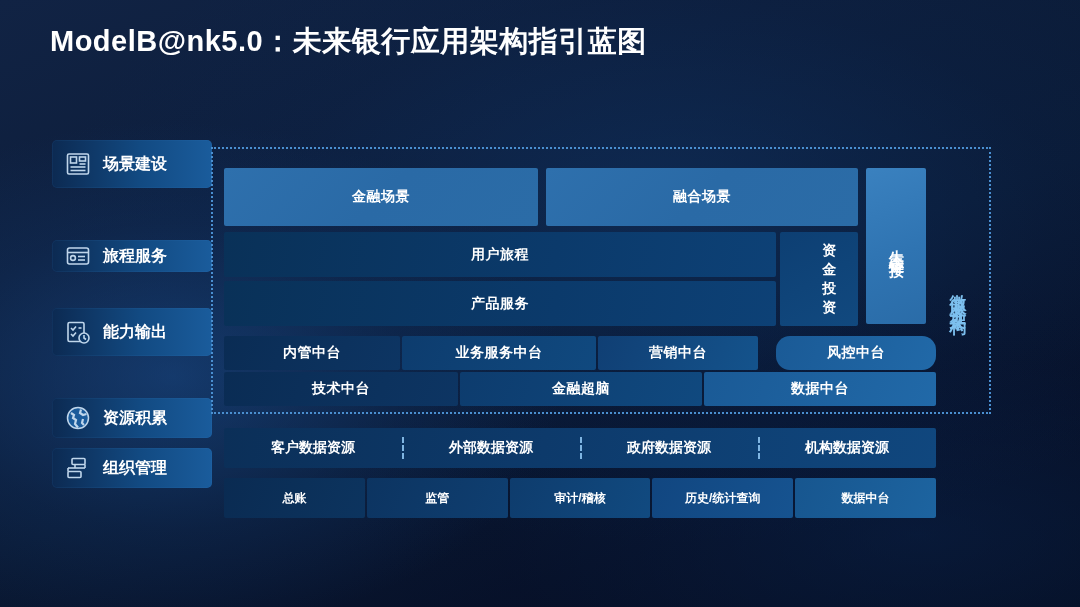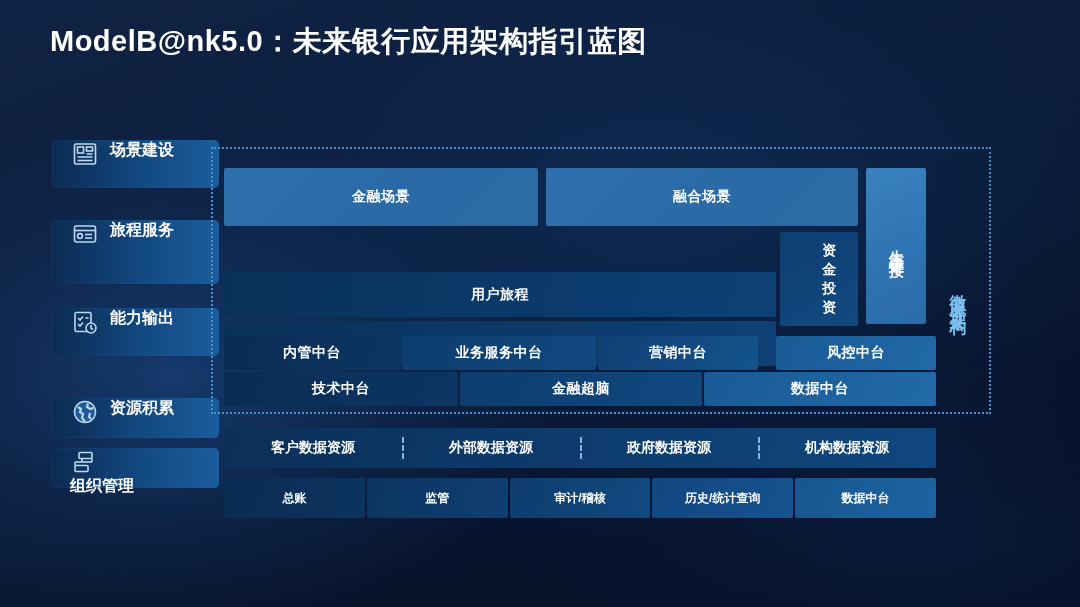--- a/index.html
+++ b/index.html
@@ -40,24 +40,24 @@
     left: 52px;
     top: 140px;
     width: 160px;
     height: 386px;
   }
   .side-item {
     position: absolute;
     left: 0;
     width: 160px;
     display: flex;
+    align-items: center;
     border-radius: 5px;
     background: linear-gradient(90deg, #0c2a52 0%, #124a82 55%, #1a5c9c 100%);
     box-shadow: 0 0 0 1px rgba(60,130,200,0.10) inset;
-    padding-left: 7px;
   }
   .side-ico {
     width: 28px;
     height: 28px;
     margin-left: 12px;
     flex: 0 0 auto;
     opacity: 0.92;
   }
   .side-ico svg { display: block; width: 28px; height: 28px; }
   .side-label {
@@ -88,21 +88,21 @@
     color: #ffffff;
     font-size: 14px;
     font-weight: bold;
     text-align: center;
     box-sizing: border-box;
     border-radius: 2px;
     letter-spacing: 0.5px;
   }
   .b-scene      { background: linear-gradient(135deg, #2e70ad 0%, #2a6aa6 50%, #2b6ca7 100%); }
   .b-navy2      { background: linear-gradient(100deg, #0a3karen 0%, #0b3766 60%, #0d4078 100%); }
-  .b-navy2      { background: linear-gradient(100deg, #093158 0%, #0b3a6b 60%, #0d4176 100%); margin-top: 40px; }
+  .b-navy2      { background: linear-gradient(100deg, #093158 0%, #0b3a6b 60%, #0d4176 100%); }
   .b-d1         { background: linear-gradient(110deg, #0a2c54 0%, #0d3counter 100%); }
   .b-d1         { background: linear-gradient(110deg, #0a2c54 0%, #0d3563 100%); }
   .b-d2         { background: linear-gradient(110deg, #0d3c6e 0%, #10497f 100%); }
   .b-d3         { background: linear-gradient(110deg, #103f74 0%, #14538c 100%); }
   .b-d4         { background: linear-gradient(110deg, #1a5a96 0%, #2169a8 100%); }
   .b-eco        { background: linear-gradient(160deg, #3a81bf 0%, #2f74b2 55%, #2a6ca8 100%); }
   .b-fund       { background: linear-gradient(150deg, #0e4versa 0%, #10467c 100%); padding-left: 21px; }
   .b-fund       { background: linear-gradient(150deg, #0d3f73 0%, #11497f 100%); }
 
   .vert {
@@ -199,21 +199,21 @@
           <rect x="6.5" y="7" width="6" height="6"></rect>
           <rect x="15.5" y="7" width="6" height="4"></rect>
           <line x1="15.5" y1="14" x2="21.5" y2="14"></line>
           <line x1="6.5" y1="17" x2="21.5" y2="17"></line>
           <line x1="6.5" y1="20.5" x2="21.5" y2="20.5"></line>
         </svg>
       </span>
       <span class="side-label">场景建设</span>
     </div>
 
-    <div class="side-item" style="top:80px;height:64px;">
+    <div class="side-item" style="top:100px;height:32px;">
       <span class="side-ico">
         <svg viewBox="0 0 28 28" fill="none" stroke="#cfe4f7" stroke-width="1.6">
           <rect x="3.5" y="6" width="21" height="16" rx="2"></rect>
           <line x1="3.5" y1="10.5" x2="24.5" y2="10.5"></line>
           <circle cx="9" cy="16" r="2.4"></circle>
           <line x1="14" y1="14.5" x2="21" y2="14.5"></line>
           <line x1="14" y1="18" x2="21" y2="18"></line>
         </svg>
       </span>
       <span class="side-label">旅程服务</span>
@@ -238,21 +238,21 @@
         <svg viewBox="0 0 28 28" fill="none" stroke="#cfe4f7" stroke-width="1.5">
           <circle cx="14" cy="14" r="10.5" fill="#1d5fa0"></circle>
           <path d="M7 9 L10 11 L9 14 L12 16 L11 20 L14 23.5" fill="none" stroke="#cfe4f7" stroke-width="2.2"></path>
           <path d="M17 5.5 L16 9 L19 11 L22.5 10" fill="none" stroke="#cfe4f7" stroke-width="2.2"></path>
           <path d="M19 15 L18 19 L20 21" fill="none" stroke="#cfe4f7" stroke-width="2.2"></path>
         </svg>
       </span>
       <span class="side-label">资源积累</span>
     </div>
 
-    <div class="side-item" style="top:308px;height:40px;flex-direction:column;">
+    <div class="side-item" style="top:308px;height:40px;">
       <span class="side-ico">
         <svg viewBox="0 0 28 28" fill="none" stroke="#cfe4f7" stroke-width="1.6">
           <rect x="8" y="4.5" width="13" height="6" rx="1"></rect>
           <rect x="4" y="17.5" width="13" height="6" rx="1"></rect>
           <line x1="21" y1="10.5" x2="21" y2="14"></line>
           <line x1="4" y1="14" x2="21" y2="14"></line>
           <line x1="4" y1="14" x2="4" y2="17.5"></line>
           <line x1="11" y1="10.5" x2="11" y2="14"></line>
         </svg>
       </span>
@@ -272,21 +272,21 @@
   <div class="box b-navy2" style="left:224px;top:232px;width:552px;height:45px;">用户旅程</div>
   <div class="box b-navy2" style="left:224px;top:281px;width:552px;height:45px;">产品服务</div>
 
   <div class="box b-fund" style="left:780px;top:232px;width:78px;height:94px;line-height:1.35;">
     <span style="width:2em;">资金投资</span>
   </div>
 
   <div class="box b-d1" style="left:224px;top:336px;width:176px;height:34px;">内管中台</div>
   <div class="box b-d2" style="left:402px;top:336px;width:194px;height:34px;">业务服务中台</div>
   <div class="box b-d3" style="left:598px;top:336px;width:160px;height:34px;">营销中台</div>
-  <div class="box b-d4" style="left:776px;top:336px;width:160px;height:34px;">风控中台</div>
+  <div class="box b-d4" style="left:776px;top:336px;width:160px;height:34px;border-radius:14px;">风控中台</div>
 
   <div class="box b-d1" style="left:224px;top:372px;width:234px;height:34px;">技术中台</div>
   <div class="box b-d2" style="left:460px;top:372px;width:242px;height:34px;">金融超脑</div>
   <div class="box b-d4" style="left:704px;top:372px;width:232px;height:34px;">数据中台</div>
 
   <div class="res-row">
     <div class="res-cell">客户数据资源</div>
     <div class="res-cell">外部数据资源</div>
     <div class="res-cell">政府数据资源</div>
     <div class="res-cell">机构数据资源</div>

